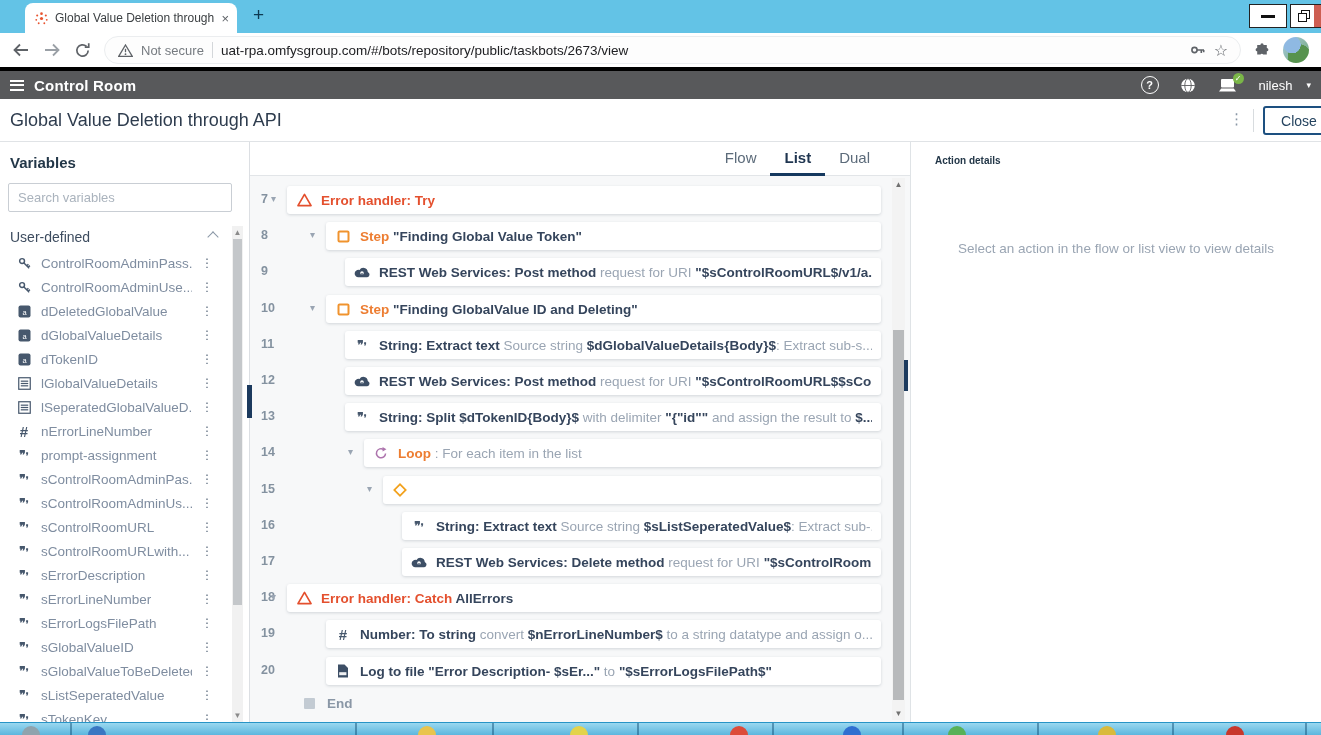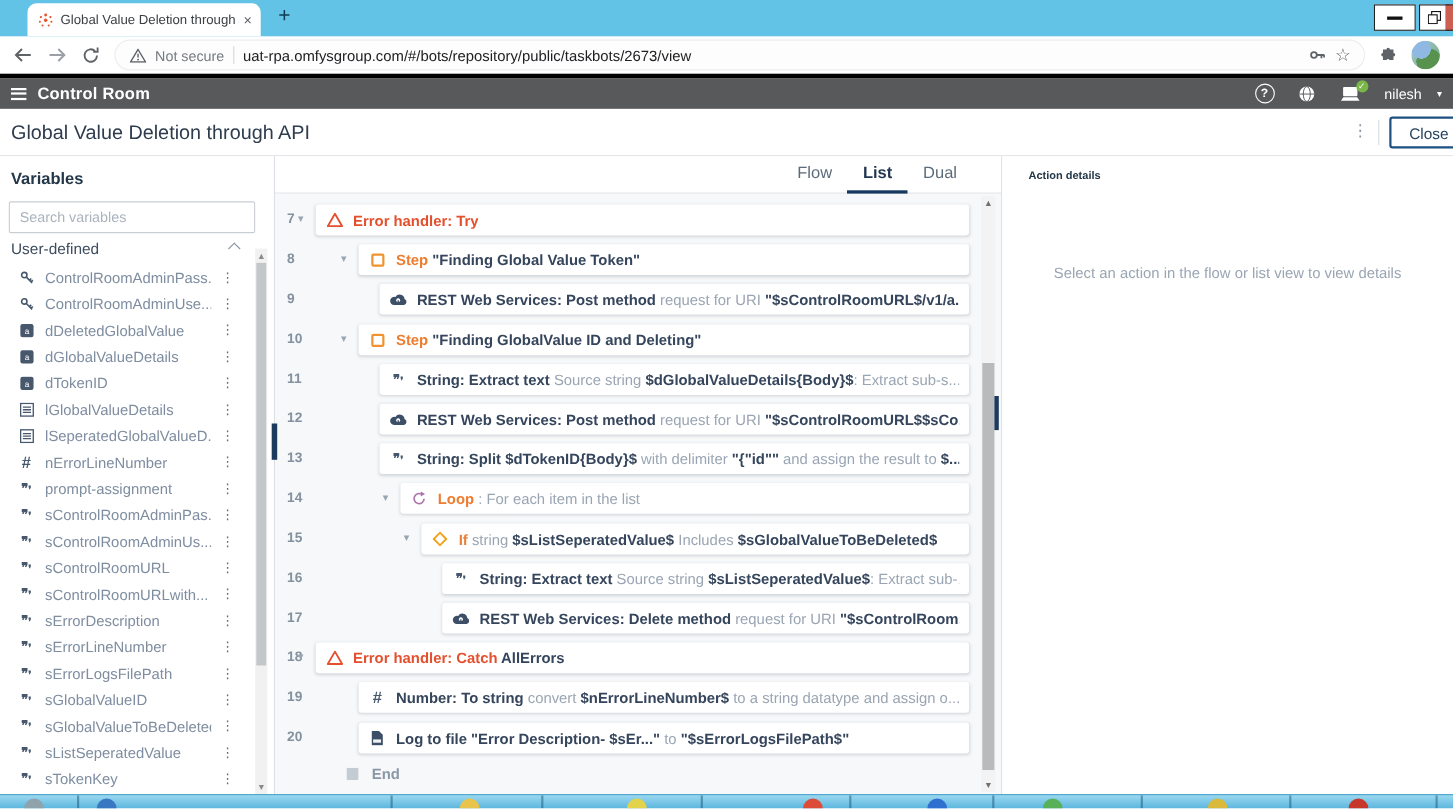--- a/index.html
+++ b/index.html
@@ -62,21 +62,21 @@
 
   
   .content { display:flex; height:580px; }
 
   
   .sidebar { width:250px; position:relative; border-right:1px solid #dcdfe3; background:#fff; overflow:hidden; }
   .sb-title { font-size:15px; font-weight:bold; color:#233748; margin:12px 0 12px 10px; }
   .sb-search { margin-left:8px; width:224px; height:29px; border:1px solid #c9ced4; border-radius:2px;
                font-size:13px; color:#45586c; padding:0 9px; font-family:"Liberation Sans",sans-serif; }
   .sb-search::placeholder { color:#aab3bd; }
-  .ud-row { display:flex; align-items:flex-start; margin:6px 32px 6px 10px; }
+  .ud-row { display:flex; align-items:flex-start; margin:17px 32px 6px 10px; }
   .ud-label { font-size:14px; color:#3d4c5f; flex:1; }
   .chev-up { width:8px; height:8px; border-left:1.6px solid #8a97a6; border-top:1.6px solid #8a97a6;
              transform:rotate(45deg); margin-top:4px; }
   .var-row { height:24px; display:flex; align-items:center; padding-left:16px; gap:9px; }
   .var-label { font-size:13.5px; color:#7f8da0; flex:1; white-space:nowrap; overflow:hidden; }
   .var-kebab { color:#5b6b7d; font-size:12px; margin-right:36px; }
   .sb-scroll { position:absolute; right:6px; top:84px; bottom:0; width:11px; background:#f1f1f1; }
   .sb-arrow { position:absolute; left:0; width:11px; text-align:center; font-size:8px; color:#8a8a8a; }
   .sb-thumb { position:absolute; left:1px; right:1px; top:13px; height:366px; background:#c4c7ca; }
 
@@ -528,21 +528,20 @@
         </div>
         <div class="action-row" style="top: 300px;">
           <span class="row-num">15</span>
           <span class="row-chev" style="left:117px">▾</span>
           <div class="card" style="left:133px">
             <span class="icon">
               <svg width="14" height="14" viewBox="0 0 16 16">
                 <rect x="3.4" y="3.4" width="9.2" height="9.2" transform="rotate(45 8 8)" fill="#fff" stroke="#f2a11c" stroke-width="2"></rect>
               </svg>
             </span>
-            <span style="overflow:hidden;white-space:nowrap"><span class="sg-k">If</span><span class="sg-g"> string </span><span class="sg-b">$sListSeperatedValue$</span><span class="sg-g"> Includes </span><span class="sg-b">$sGlobalValueToBeDeleted$</span></span>
           </div>
         </div>
         <div class="action-row" style="top: 336px;">
           <span class="row-num">16</span>
           <div class="card" style="left:152px">
             <span class="icon">
               <span class="ic-str">❞<small>❜</small></span>
             </span>
             <span style="overflow:hidden;white-space:nowrap"><span class="sg-b">String: Extract text</span><span class="sg-g"> Source string </span><span class="sg-b">$sListSeperatedValue$</span><span class="sg-g">: Extract sub-...</span></span>
           </div>
@@ -588,21 +587,21 @@
               <svg width="12" height="14" viewBox="0 0 12 14">
                 <path d="M1 0.5 h6.5 l3.5 3.5 v9.5 h-10 Z" fill="#3d4f66"></path>
                 <rect x="2.2" y="8.2" width="7.2" height="3" fill="#fff" opacity="0.92"></rect>
               </svg>
             </span>
             <span style="overflow:hidden;white-space:nowrap"><span class="sg-b">Log to file </span><span class="sg-b">"Error Description- $sEr..."</span><span class="sg-g"> to </span><span class="sg-b">"$sErrorLogsFilePath$"</span></span>
           </div>
         </div>
         <div class="action-row" style="top: 517px;">
           <span class="row-num"></span>
-          <div class="end-row" style="left:62px">
+          <div class="end-row" style="left:51px">
             <span class="icon">
               <svg width="11" height="11" viewBox="0 0 11 11">
                 <rect width="11" height="11" rx="1" fill="#c3cbd3"></rect>
               </svg>
             </span>
             <span class="sg-g">End</span>
           </div>
         </div>
       </div>
     <div class="mark-left"></div>

